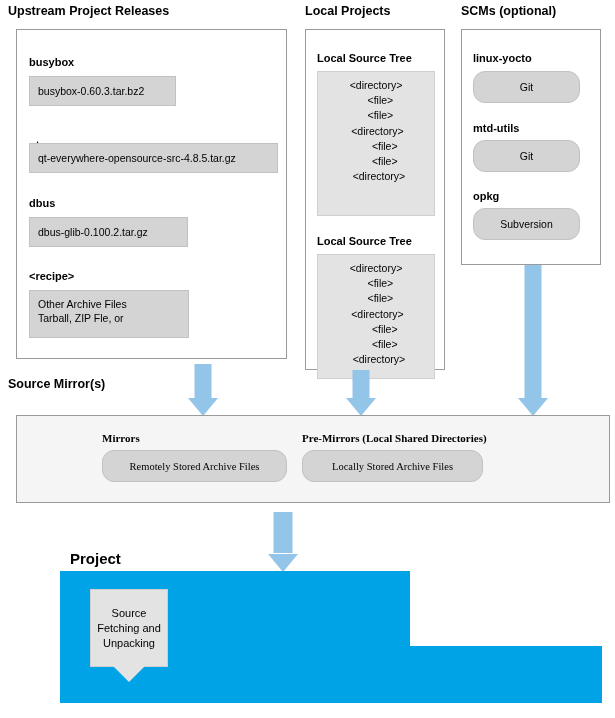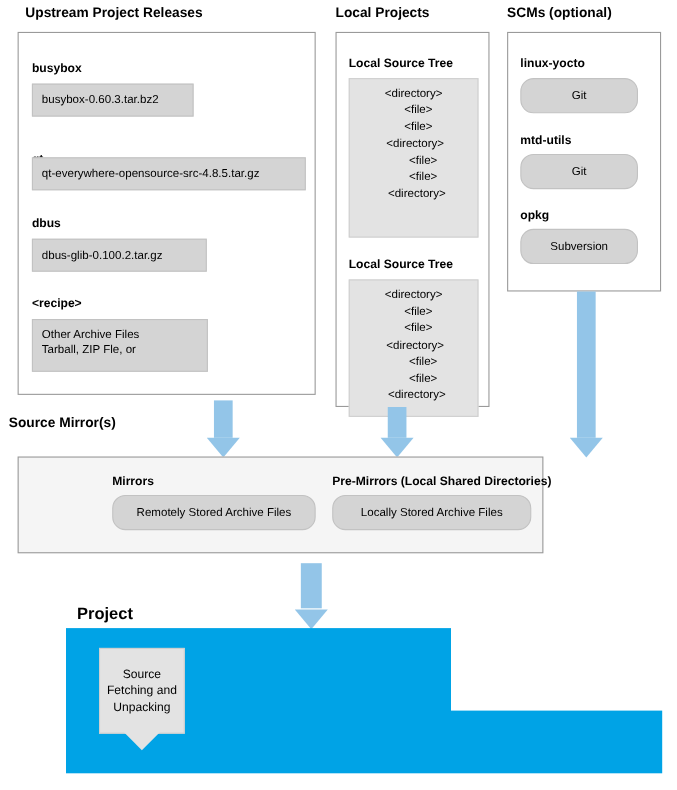--- a/index.html
+++ b/index.html
@@ -135,21 +135,21 @@
     border-left: 15px solid transparent;
     border-right: 15px solid transparent;
     border-top: 18px solid #93c5e8;
   }
 </style>
 </head>
 <body>
 
 <div class="canvas">
 
-  <div class="abs section-title" style="left:23px; top:4px;">Upstream Project Releases</div>
+  <div class="abs section-title" style="left:8px; top:4px;">Upstream Project Releases</div>
   <div class="abs section-title" style="left:305px; top:4px;">Local Projects</div>
   <div class="abs section-title" style="left:461px; top:4px;">SCMs (optional)</div>
   <div class="abs section-title" style="left:8px; top:377px;">Source Mirror(s)</div>
   <div class="abs section-title" style="left:70px; top:550px; font-size:15px;">Project</div>
 
   <div class="abs panel" style="left:16px; top:29px; width:271px; height:330px;">
 
     <div class="abs item-label" style="left:12px; top:26px;">busybox</div>
     <div class="abs greybox" style="left:12px; top:46px; width:147px; height:30px;">busybox-0.60.3.tar.bz2</div>
 
@@ -211,21 +211,21 @@
   <div class="arrow-down" style="left:344px; top:370px; width:34px; height:46px;">
     <div class="shaft" style="width:17px; height:28px;"></div>
     <div class="head"></div>
   </div>
 
   <div class="arrow-down" style="left:516px; top:265px; width:34px; height:151px;">
     <div class="shaft" style="width:17px; height:133px;"></div>
     <div class="head"></div>
   </div>
 
-  <div class="abs mirror-panel" style="left:16px; top:415px; width:478px; height:88px;">
+  <div class="abs mirror-panel" style="left:16px; top:415px; width:594px; height:88px;font-family:Liberation Serif, serif;">
 
     <div class="abs item-label" style="left:85px; top:16px;">Mirrors</div>
     <div class="abs greybox center" style="left:85px; top:34px; width:185px; height:32px;">Remotely Stored Archive Files</div>
 
     <div class="abs item-label" style="left:285px; top:16px;">Pre-Mirrors (Local Shared Directories)</div>
     <div class="abs greybox center" style="left:285px; top:34px; width:181px; height:32px;">Locally Stored Archive Files</div>
   </div>
 
   <div class="arrow-down" style="left:265px; top:512px; width:36px; height:60px;">
     <div class="shaft" style="width:19px; height:41px;"></div>

